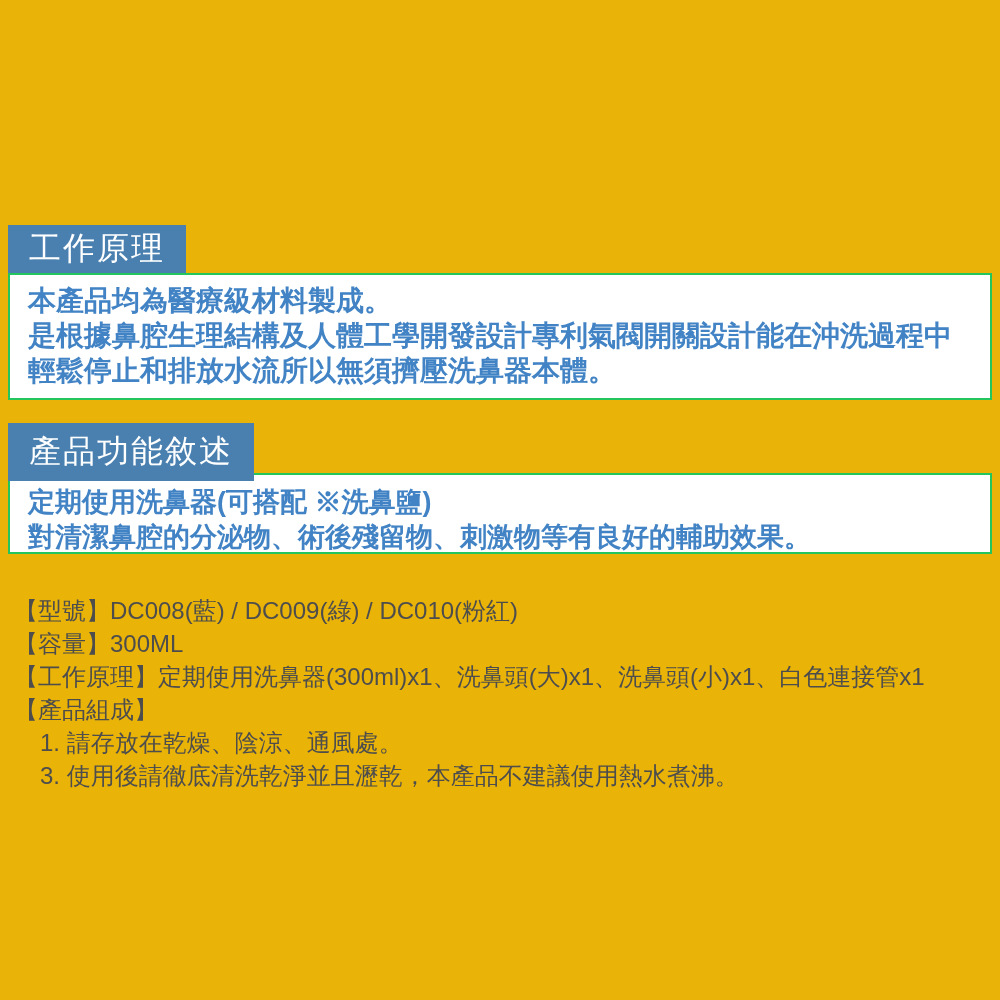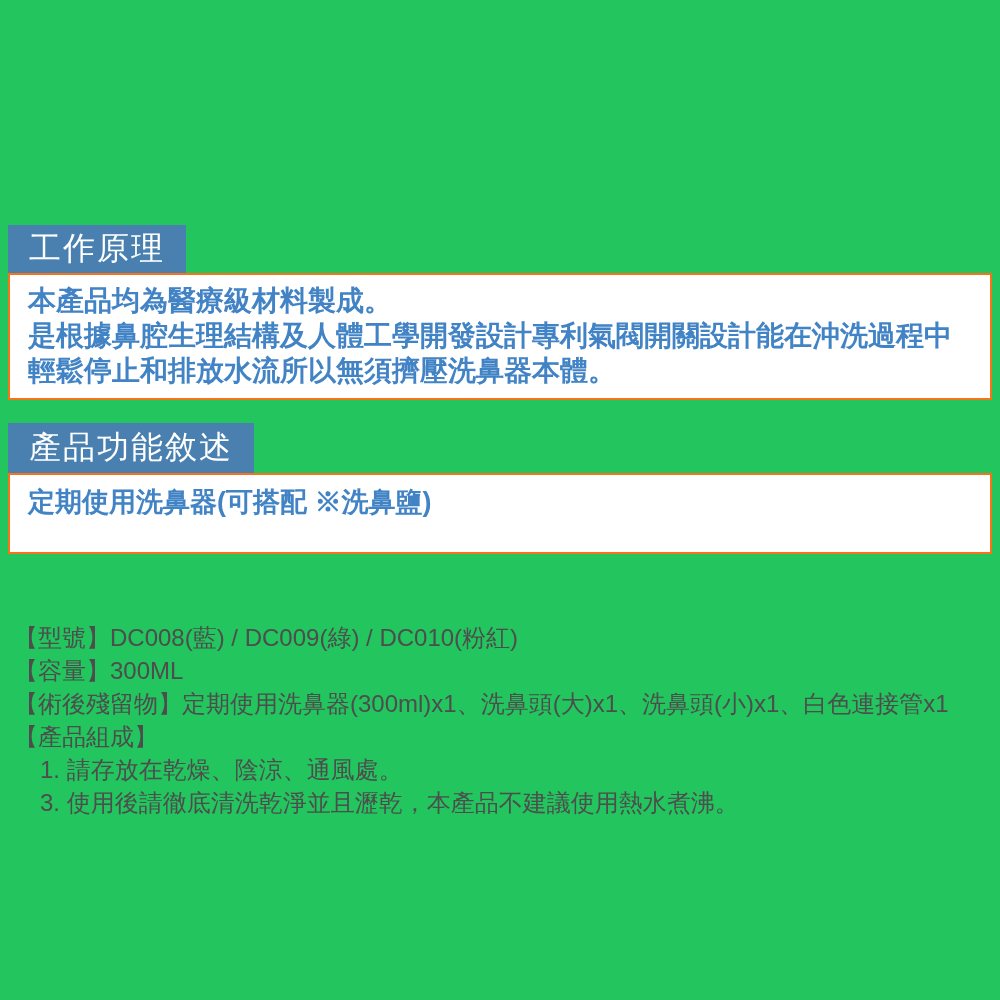--- a/index.html
+++ b/index.html
@@ -4,46 +4,46 @@
 <style>
   html, body {
     margin: 0;
     padding: 0;
     background: #ffffff;
   }
   #page {
     position: relative;
     width: 1000px;
     height: 1000px;
-    background: #22c55e;
+    background: #eab308;
     font-family: "Liberation Sans", sans-serif;
     overflow: hidden;
   }
   .section-header {
     position: absolute;
     left: 8px;
     background: #4A80B0;
     color: #ffffff;
     font-size: 32px;
     letter-spacing: 2px;
     display: inline-flex;
     align-items: center;
     padding: 0 21px;
     z-index: 2;
     box-sizing: border-box;
     white-space: nowrap;
   }
   #header1 { top: 225px; height: 48px; }
-  #header2 { top: 423px; height: 50px; }
+  #header2 { top: 423px; height: 58px; }
   .content-box {
     position: absolute;
     left: 8px;
     width: 984px;
     box-sizing: border-box;
-    border: 2px solid #f97316;
+    border: 2px solid #22c55e;
     background: #ffffff;
     color: #4183C4;
     font-weight: bold;
     padding: 8px 18px;
   }
   #box1 {
     top: 273px;
     height: 127px;
     font-size: 28px;
     line-height: 35px;
@@ -52,21 +52,21 @@
     top: 473px;
     height: 81px;
     font-size: 27px;
     line-height: 35px;
     padding-top: 10px;
   }
   .box-line { display: block; white-space: nowrap; }
   #specs {
     position: absolute;
     left: 14px;
-    top: 621px;
+    top: 594px;
     color: #4D4D4D;
     font-size: 24px;
     line-height: 33px;
   }
   .spec-line { display: block; white-space: nowrap; }
   .storage-step { display: block; padding-left: 26px; white-space: nowrap; }
 </style>
 </head>
 <body>
 
@@ -77,24 +77,25 @@
   <div id="box1" class="content-box">
     <span class="box-line">本產品均為醫療級材料製成。</span>
     <span class="box-line">是根據鼻腔生理結構及人體工學開發設計專利氣閥開關設計能在沖洗過程中</span>
     <span class="box-line">輕鬆停止和排放水流所以無須擠壓洗鼻器本體。</span>
   </div>
 
   <div id="header2" class="section-header">產品功能敘述</div>
 
   <div id="box2" class="content-box">
     <span class="box-line">定期使用洗鼻器(可搭配 ※洗鼻鹽)</span>
+    <span class="box-line">對清潔鼻腔的分泌物、術後殘留物、刺激物等有良好的輔助效果。</span>
   </div>
 
   <div id="specs">
     <span class="spec-line"><span>【型號】</span><span>DC008(藍) / DC009(綠) / DC010(粉紅)</span></span>
     <span class="spec-line"><span>【容量】</span><span>300ML</span></span>
-    <span class="spec-line"><span>【術後殘留物】</span><span>定期使用洗鼻器(300ml)x1、洗鼻頭(大)x1、洗鼻頭(小)x1、白色連接管x1</span></span>
+    <span class="spec-line"><span>【工作原理】</span><span>定期使用洗鼻器(300ml)x1、洗鼻頭(大)x1、洗鼻頭(小)x1、白色連接管x1</span></span>
     <span class="spec-line"><span>【產品組成】</span></span>
     <span class="storage-step">1. 請存放在乾燥、陰涼、通風處。</span>
     <span class="storage-step">3. 使用後請徹底清洗乾淨並且瀝乾，本產品不建議使用熱水煮沸。</span>
   </div>
 
 </div>
 
 </body></html>

